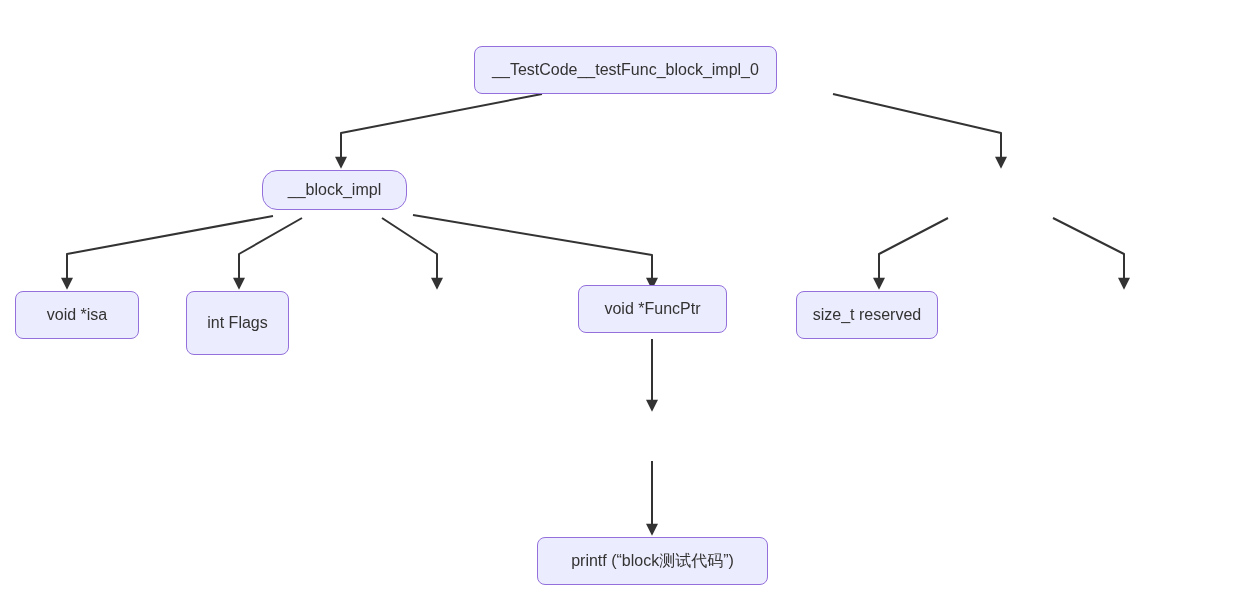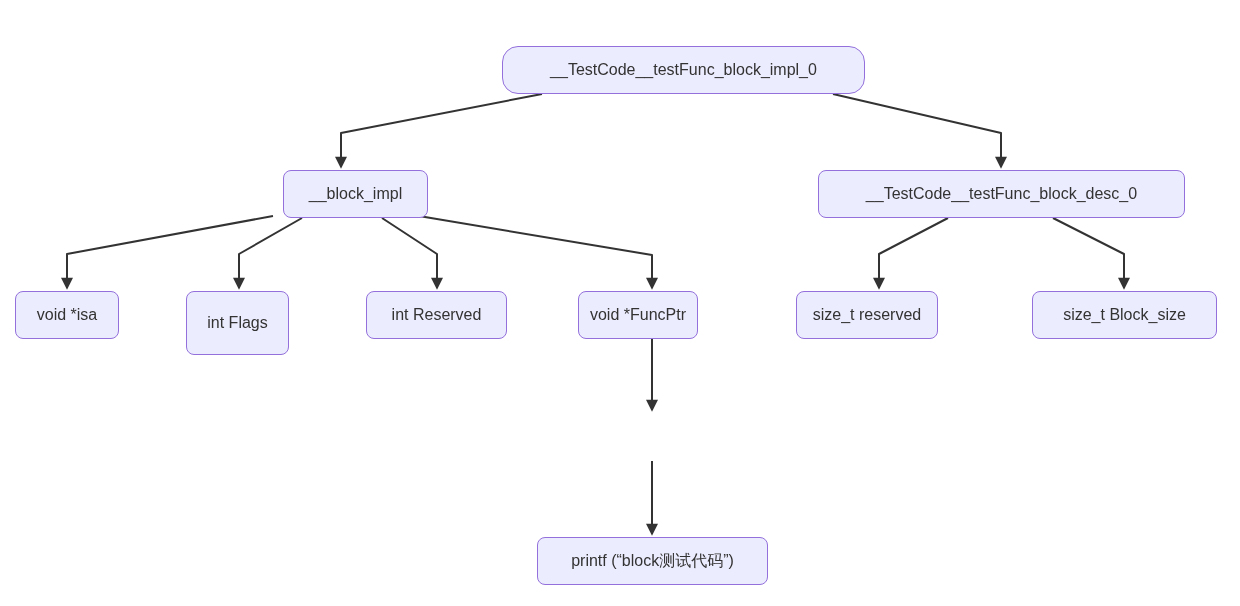--- a/index.html
+++ b/index.html
@@ -60,54 +60,45 @@
     <path class="edge" d="M273,216 L67,254 L67,288" marker-end="url(#arrowhead)"></path>
     <path class="edge" d="M302,218 L239,254 L239,288" marker-end="url(#arrowhead)"></path>
     <path class="edge" d="M382,218 L437,254 L437,288" marker-end="url(#arrowhead)"></path>
     <path class="edge" d="M413,215 L652,255 L652,288" marker-end="url(#arrowhead)"></path>
     <path class="edge" d="M948,218 L879,254 L879,288" marker-end="url(#arrowhead)"></path>
     <path class="edge" d="M1053,218 L1124,254 L1124,288" marker-end="url(#arrowhead)"></path>
     <path class="edge" d="M652,339 L652,410" marker-end="url(#arrowhead)"></path>
     <path class="edge" d="M652,461 L652,534" marker-end="url(#arrowhead)"></path>
   </svg>
 
-  <div class="node" style="left:502px; top:46px; width:363px; height:48px;border-radius:16px;">
+  <div class="node" style="left:474px; top:46px; width:303px; height:48px;">
     <span>__TestCode__testFunc_block_impl_0</span>
   </div>
 
-  <div class="node" style="left:283px; top:170px; width:145px; height:48px;">
+  <div class="node" style="left:262px; top:170px; width:145px; height:40px;border-radius:15px;">
     <span>__block_impl</span>
   </div>
 
-  <div class="node" style="left:818px; top:170px; width:367px; height:48px;">
-    <span>__TestCode__testFunc_block_desc_0</span>
-  </div>
 
-  <div class="node" style="left:15px; top:291px; width:104px; height:48px;">
+  <div class="node" style="left:15px; top:291px; width:124px; height:48px;">
     <span>void *isa</span>
   </div>
 
   <div class="node" style="left:186px; top:291px; width:103px; height:64px;">
     <span>int Flags</span>
   </div>
 
-  <div class="node" style="left:366px; top:291px; width:141px; height:48px;">
-    <span>int Reserved</span>
-  </div>
 
-  <div class="node" style="left:578px; top:291px; width:120px; height:48px;">
+  <div class="node" style="left:578px; top:285px; width:149px; height:48px;">
     <span>void *FuncPtr</span>
   </div>
 
   <div class="node" style="left:796px; top:291px; width:142px; height:48px;">
     <span>size_t reserved</span>
   </div>
 
-  <div class="node" style="left:1032px; top:291px; width:185px; height:48px;">
-    <span>size_t Block_size</span>
-  </div>
 
 
   <div class="node" style="left:537px; top:537px; width:231px; height:48px;">
     <span>printf (“block测试代码”)</span>
   </div>
 
 </div>
 
 </body></html>

